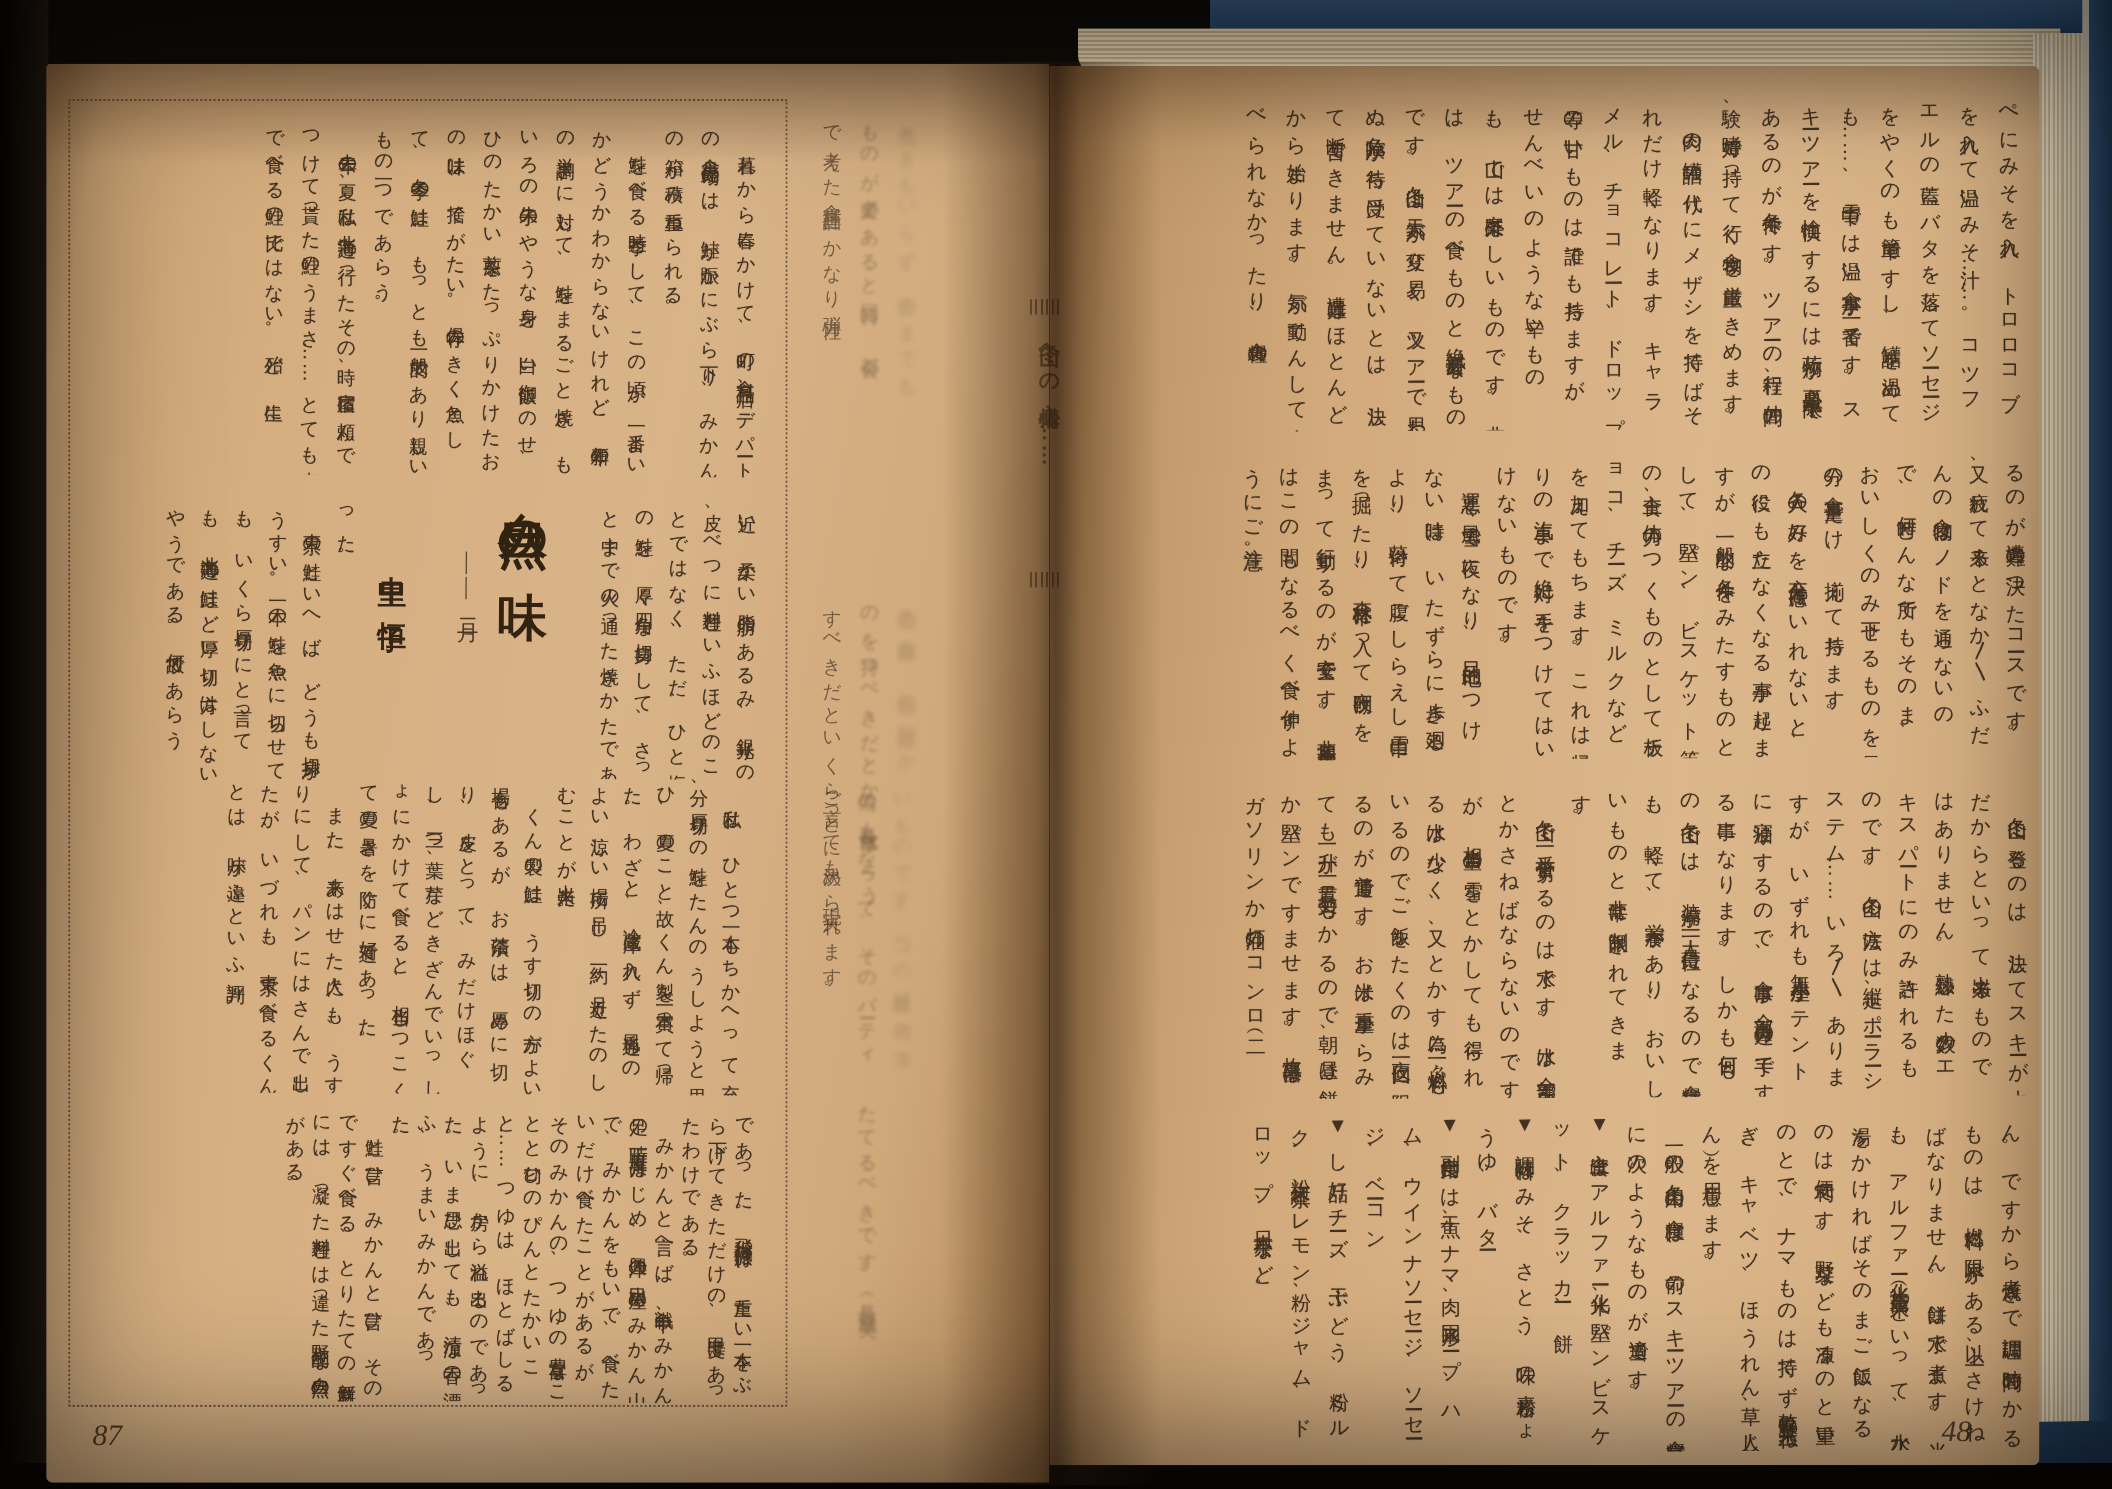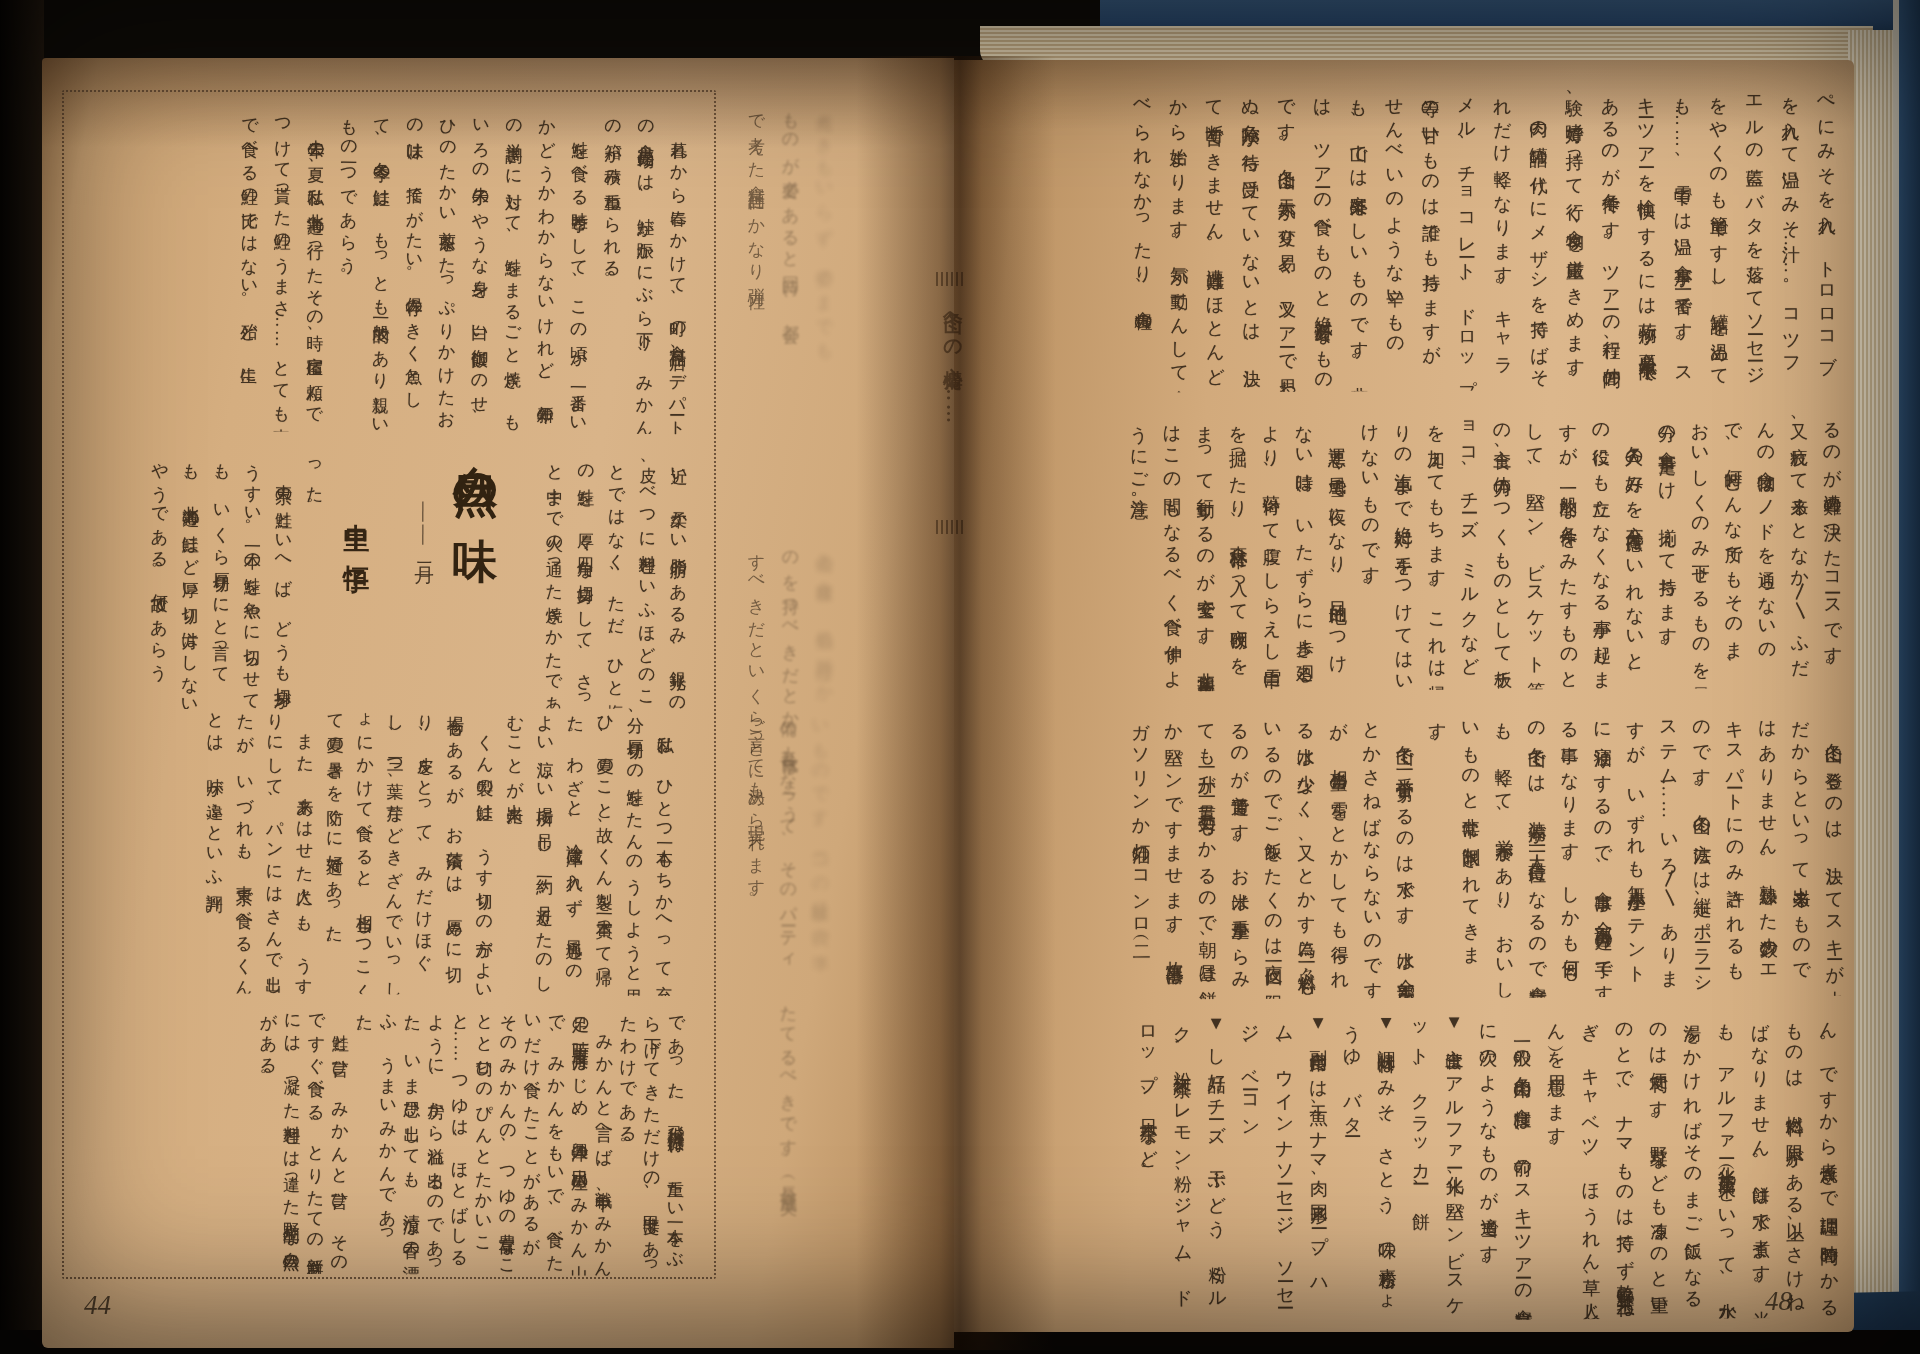--- a/index.html
+++ b/index.html
@@ -113,21 +113,21 @@
   <div class="gcol fade3" style="left:764px;top:42px;height:420px">煮たきもいらず、姿のまゝでも</div>
   <div class="gcol fade2" style="left:730px;top:42px;height:430px">ものが必要であると同時に、都会</div>
   <div class="gcol fade1" style="left:696px;top:44px;height:440px">で考えた食糧計画にかなり弾力性</div>
   <div class="gcol fade3" style="left:764px;top:482px;height:340px">冬山の食糧は、机上の計画ばか</div>
   <div class="gcol fade2" style="left:730px;top:482px;height:350px">のを持つべきだとか、炊事はこう</div>
   <div class="gcol fade1" style="left:696px;top:484px;height:355px">すべきだといくら言っても、現実</div>
   <div class="gcol fade3" style="left:760px;top:650px;height:330px">いものです。二つの経験は次の準</div>
   <div class="gcol fade2" style="left:728px;top:650px;height:330px">備の土台となって、そのパーティ</div>
   <div class="gcol fade1" style="left:696px;top:650px;height:230px">ごとに決められます。</div>
   <div class="gcol fade2" style="left:728px;top:935px;height:260px">たてるべきです。（長谷部成美）</div>
-  <div class="pnum" style="left:42px;top:1232px">44</div>
+  <div class="pnum" style="left:42px;top:1232px">87</div>
 </div>
 
 <div class="abs page page-right rp">
   <div class="tilt-r">
     <div class="abs vtext b1">ぺにみそを入れ、トロロコブを入れて温いみそ汁……。コツフエルの蓋にバタを落してソーセージ類をやくのも簡単ですし、罐詰を温めても……、雪中では温い食事が一番です。スキーツアーを愉快にするには荷物が必要最小限であるのが条件です。ツアーの行程、仲間の経験、嗜好で持って行く食物を厳重にきめます。
 　肉の罐詰の代りにメザシを持てばそれだけ軽くなります。キャラメル、チョコレート、ドロップ等の甘いものは誰でも持ちますが、塩せんべいのような辛いものも、山では案外ほしいものです。非常用食糧は、ツアーの食べものと絶対必要なものです。冬山は天気が変り易く、又ツアーで思わぬ危険が待ち受けていないとは、決して断言できません。遭難はほとんど空腹から始まります。気が動てんして食べられなかったり、食糧の</div>
     <div class="abs vtext b2">るのが遭難の決つたコースです。又、疲れて来るとなか〳〵ふだんの食物はノドを通らないので、何時どんな所でもそのまゝ、おいしくのみ下せるものを最小限一日分の食事量だけ、揃えて持ちます。
 　各人の好みを充分考慮にいれないと、何の役にも立たなくなる事が起りますが、一般的な条件をみたすものとして、堅パン、ビスケット等の主食、体力のつくものとして板チョコ、チーズ、ミルクなどを加えてもちます。これは帰りの汽車まで絶対に手をつけてはいけないものです。
 　運悪く風雪で夜になり、目的地につけない時は、いたずらに歩き廻るより、落付いて腹ごしらえし雪中に穴を掘ったり、森林帯に入って夜明けをまって行動するのが安全です。非常用食糧はこの間もなるべく食べ伸すようにご注意。</div>
     <div class="abs vtext b3">　冬山に登るのは、決してスキーが上手だからといって出来るものではありません。熟練した少数のエキスパートにのみ許されるものです。冬山の方法には縦走、ポーラーシステム……いろ〳〵ありますが、いずれも無人小屋かテントに寝泊りするので、食事は全部自分達の手でする事になります。しかも何日もの冬山では、装備が一人一三貫位になるので食糧計画も、軽くて、栄養があり、おいしいものと非常に制限されてきます。

